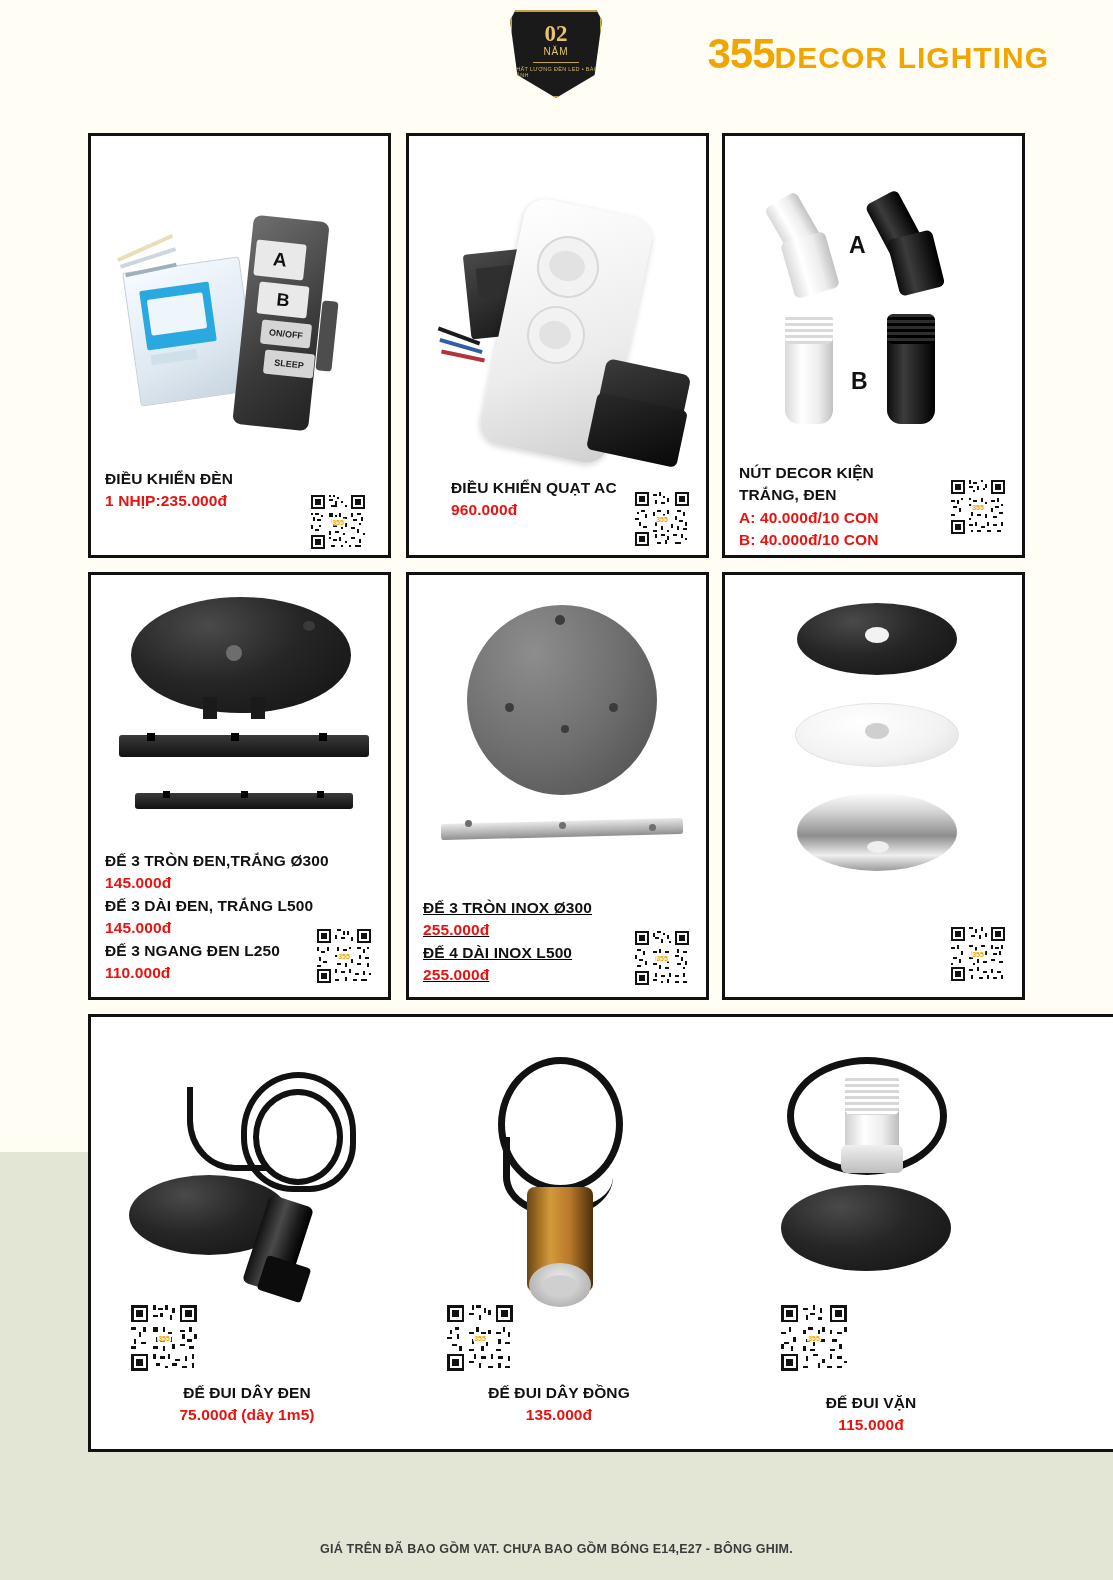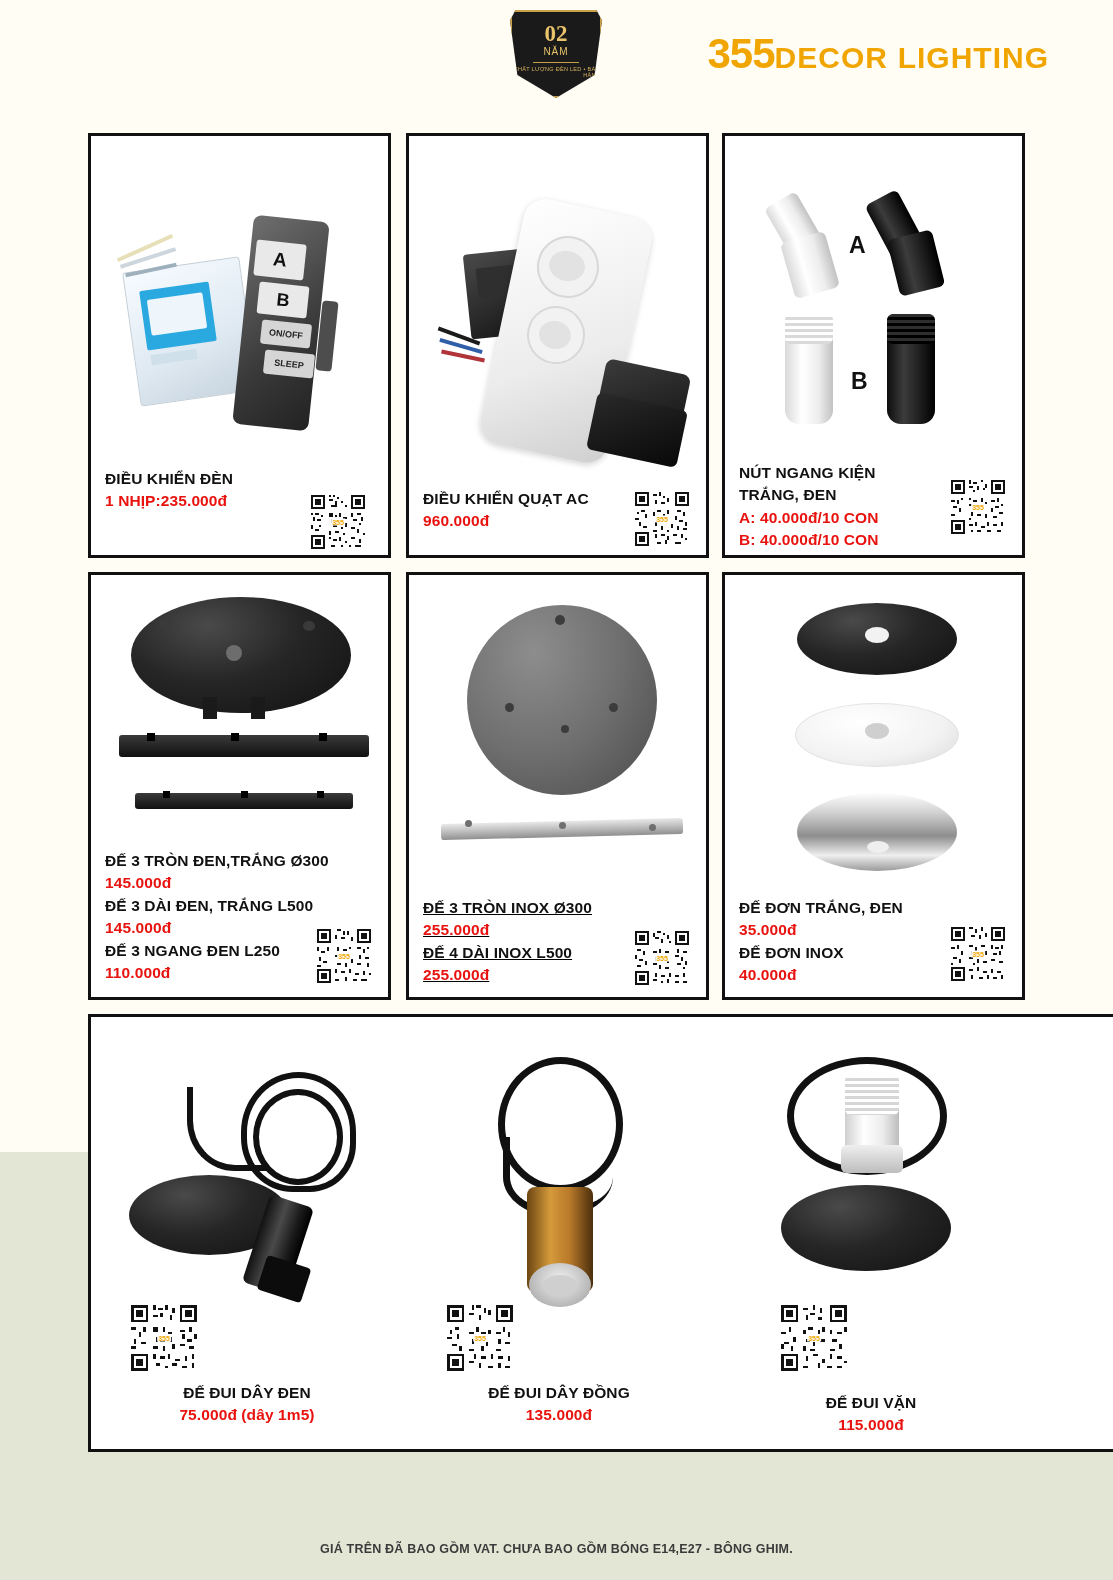--- a/index.html
+++ b/index.html
@@ -22,21 +22,21 @@
   }
   .page {
     position:absolute; inset:0;
   }
   
   .header {
     position:absolute; top:0; left:0; right:0; height:108px;
   }
   .badge {
     position:absolute; left:508px; top:8px; width:96px; height:92px;
-    display:flex; flex-direction:column; align-items:center; justify-content:center;text-align:right;
+    display:flex; flex-direction:column; align-items:center; justify-content:center;
   }
   .badge .shield {
     width:92px; height:88px;
     background:#1a1a1a;
     clip-path: polygon(6% 0%, 94% 0%, 100% 12%, 92% 74%, 50% 100%, 8% 74%, 0% 12%);
     display:flex; flex-direction:column; align-items:center; justify-content:flex-start;
     padding-top:10px;
     border:2px solid #c8a24a;
   }
   .badge .b-num {
@@ -277,21 +277,21 @@
       <div class="wire" style="left:30px; top:208px; width:44px; height:4px; background:#2f5fa8; transform:rotate(16deg);"></div>
       <div class="wire" style="left:32px; top:218px; width:44px; height:4px; background:#b0343a; transform:rotate(12deg);"></div>
       <div class="ph" style="left:92px; top:70px; width:130px; height:250px; background:linear-gradient(150deg,#ffffff,#ececec 60%,#cfcfcf); border-radius:22px; transform:rotate(12deg); box-shadow:0 2px 6px rgba(0,0,0,.18);"></div>
       <div class="ph" style="left:128px; top:100px; width:62px; height:62px; border-radius:50%; background:#f2f2f2; border:2px solid #d8d8d8; transform:rotate(12deg);"></div>
       <div class="ph" style="left:140px; top:115px; width:36px; height:30px; border-radius:50%; background:#e2e2e2; transform:rotate(12deg);"></div>
       <div class="ph" style="left:118px; top:170px; width:58px; height:58px; border-radius:50%; background:#f2f2f2; border:2px solid #d8d8d8; transform:rotate(12deg);"></div>
       <div class="ph" style="left:130px; top:185px; width:32px; height:28px; border-radius:50%; background:#e2e2e2; transform:rotate(12deg);"></div>
       <div class="ph" style="left:188px; top:230px; width:86px; height:90px; background:linear-gradient(150deg,#3b3b3b,#0c0c0c); border-radius:8px; transform:rotate(12deg);"></div>
       <div class="ph" style="left:182px; top:265px; width:92px; height:58px; background:linear-gradient(150deg,#2a2a2a,#080808); border-radius:6px; transform:rotate(12deg);"></div>
     </div>
-    <div class="caption" style="top:352px;">
+    <div class="caption" style="top:341px;margin-left:28px;">
       <div class="cap-title">ĐIỀU KHIỂN QUẠT AC</div>
       <div class="cap-price">960.000đ</div>
     </div>
     <div class="qr" style="left:222px; top:352px;">
       <svg width="58" height="58" viewBox="0 0 29 29" shape-rendering="crispEdges">
         <rect width="29" height="29" fill="#fff"></rect>
         <g fill="#111">
           <rect x="1" y="1" width="7" height="7"></rect>
             <rect x="2" y="2" width="5" height="5" fill="#fff"></rect>
             <rect x="3" y="3" width="3" height="3"></rect>
@@ -354,21 +354,21 @@
       <div class="ph cyl-black" style="left:168px; top:98px; width:46px; height:58px; transform:rotate(-14deg);"></div>
       <span class="lbl" style="left:124px; top:96px;">A</span>
 
       <div class="ph cyl-white" style="left:60px; top:178px; width:48px; height:110px; border-radius:8px 8px 14px 14px;"></div>
       <div class="ph" style="left:60px; top:178px; width:48px; height:30px; background:repeating-linear-gradient(180deg,#fff 0 3px,#d9d9d9 3px 6px); border-radius:6px;"></div>
       <div class="ph cyl-black" style="left:162px; top:178px; width:48px; height:110px; border-radius:8px 8px 14px 14px;"></div>
       <div class="ph" style="left:162px; top:178px; width:48px; height:30px; background:repeating-linear-gradient(180deg,#2e2e2e 0 3px,#000 3px 6px); border-radius:6px;"></div>
       <span class="lbl" style="left:126px; top:232px;">B</span>
     </div>
     <div class="caption" style="top:326px; width:210px;">
-      <div class="cap-title">NÚT NGANG KIỆN</div>
+      <div class="cap-title">NÚT DECOR KIỆN</div>
       <div class="cap-title">TRẮNG, ĐEN</div>
       <div class="cap-price">A: 40.000đ/10 CON</div>
       <div class="cap-price">B: 40.000đ/10 CON</div>
     </div>
     <div class="qr" style="left:222px; top:340px;">
       <svg width="58" height="58" viewBox="0 0 29 29" shape-rendering="crispEdges">
         <rect width="29" height="29" fill="#fff"></rect>
         <g fill="#111">
           <rect x="1" y="1" width="7" height="7"></rect>
             <rect x="2" y="2" width="5" height="5" fill="#fff"></rect>
@@ -587,26 +587,20 @@
 
   <div class="card" style="left:722px; top:572px; width:303px; height:428px;">
     <div class="img" style="height:310px;">
       <div class="ph disc-black" style="left:72px; top:28px; width:160px; height:72px;"></div>
       <div class="ph" style="left:140px; top:52px; width:24px; height:16px; border-radius:50%; background:#f2f2f2;"></div>
       <div class="ph disc-white" style="left:70px; top:128px; width:164px; height:64px;"></div>
       <div class="ph" style="left:140px; top:148px; width:24px; height:16px; border-radius:50%; background:#cfcfcf;"></div>
       <div class="ph disc-chrome" style="left:72px; top:218px; width:160px; height:78px;"></div>
       <div class="ph" style="left:142px; top:266px; width:22px; height:12px; border-radius:50%; background:#efefef;"></div>
     </div>
-    <div class="caption" style="top:322px; width:200px;">
-      <div class="cap-title">ĐẾ ĐƠN TRẮNG, ĐEN</div>
-      <div class="cap-price">35.000đ</div>
-      <div class="cap-title">ĐẾ ĐƠN INOX</div>
-      <div class="cap-price">40.000đ</div>
-    </div>
     <div class="qr" style="left:222px; top:348px;">
       <svg width="58" height="58" viewBox="0 0 29 29" shape-rendering="crispEdges">
         <rect width="29" height="29" fill="#fff"></rect>
         <g fill="#111">
           <rect x="1" y="1" width="7" height="7"></rect>
             <rect x="2" y="2" width="5" height="5" fill="#fff"></rect>
             <rect x="3" y="3" width="3" height="3"></rect>
           <rect x="21" y="1" width="7" height="7"></rect>
             <rect x="22" y="2" width="5" height="5" fill="#fff"></rect>
             <rect x="23" y="3" width="3" height="3"></rect>

